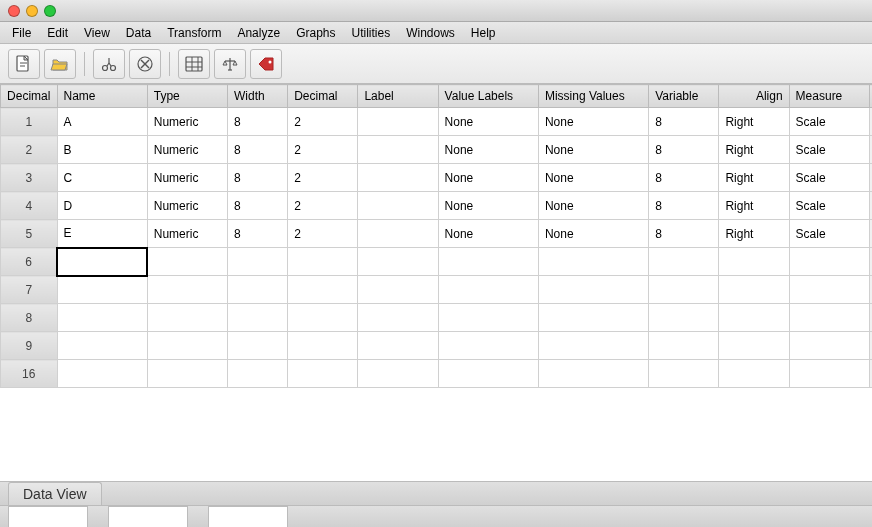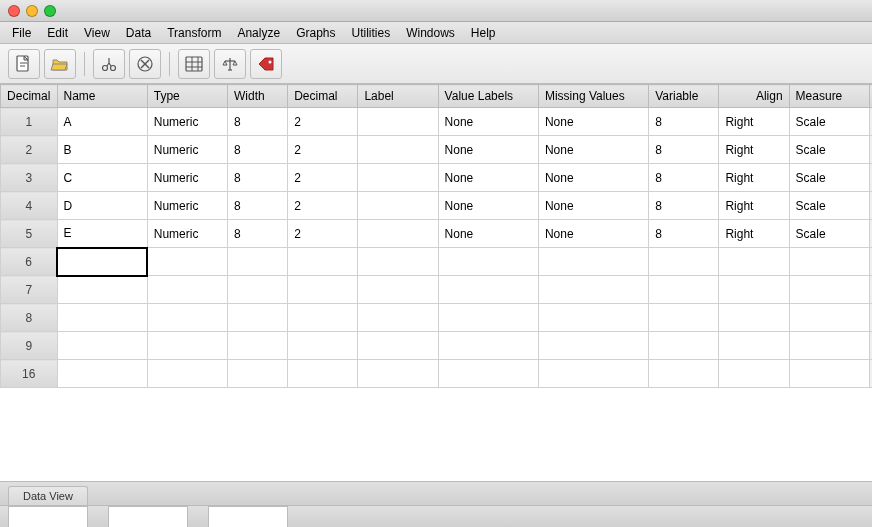--- a/index.html
+++ b/index.html
@@ -127,21 +127,21 @@
     .tab-bar {
       background: linear-gradient(to bottom, #e0e0e0, #d0d0d0);
       height: 24px;
       display: flex;
       align-items: flex-end;
       border-top: 1px solid #bbb;
       padding: 0 8px;
     }
     .tab {
       padding: 3px 14px;
-      font-size: 11px;
+      font-size: 14px;
       cursor: pointer;
       border: 1px solid #bbb;
       border-bottom: none;
       border-radius: 3px 3px 0 0;
       background: linear-gradient(to bottom, #e8e8e8, #d8d8d8);
       margin-right: 2px;
       color: #333;
     }
     .tab.active {
       background: #fff;

